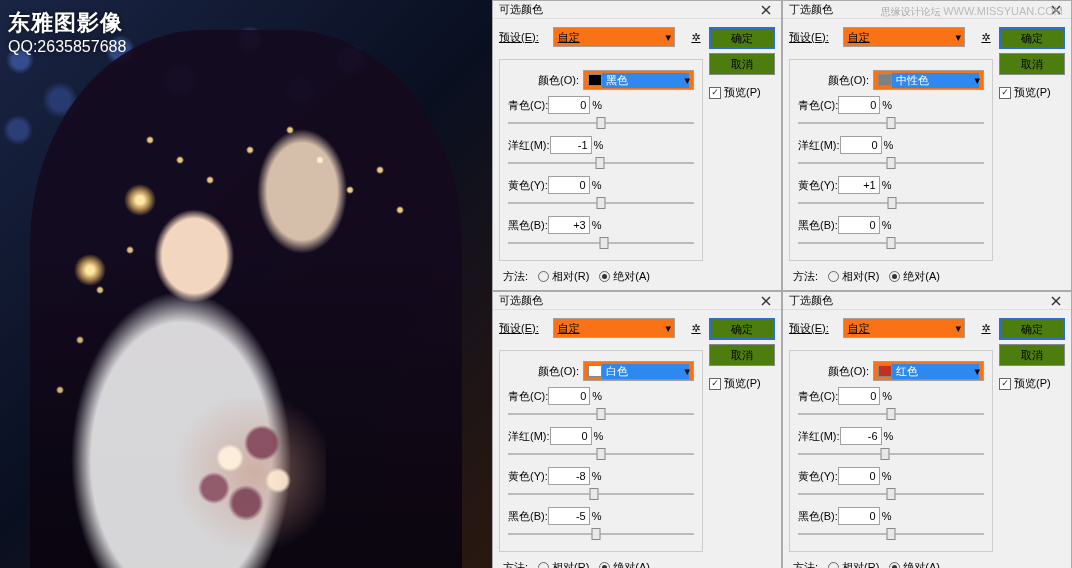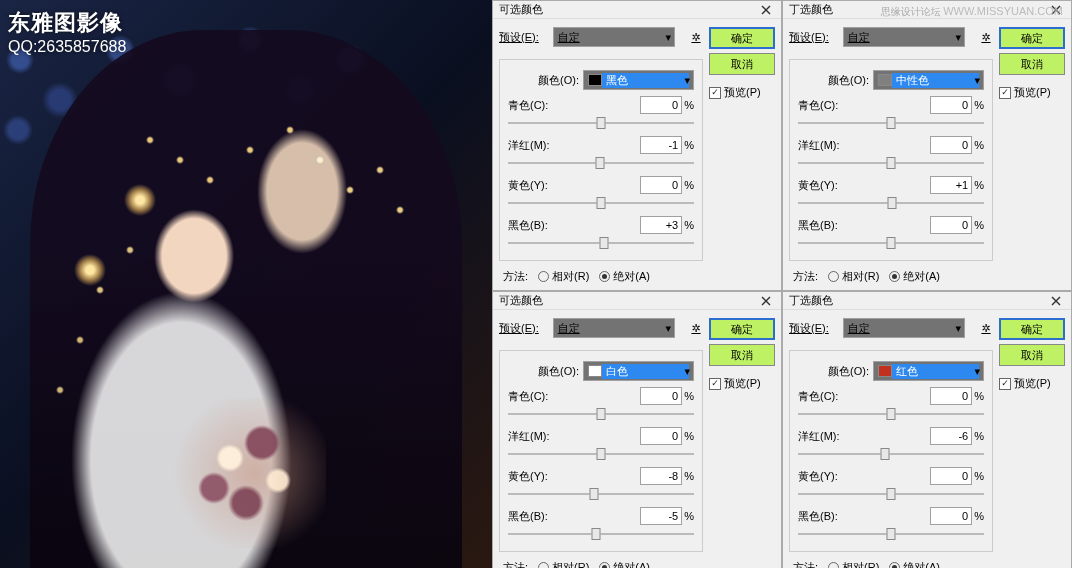--- a/index.html
+++ b/index.html
@@ -60,43 +60,43 @@
 .dialog-title { font-size: 11px; }
 .close-x { width: 18px; height: 18px; display: flex; align-items: center; justify-content: center; cursor: pointer; }
 .close-x svg { width: 10px; height: 10px; }
 
 .dialog-body { flex: 1; display: flex; padding: 8px 6px 6px 6px; gap: 6px; }
 .controls-col { flex: 1; }
 .side-col { width: 66px; display: flex; flex-direction: column; gap: 4px; align-items: stretch; }
 
 .row { display: flex; align-items: center; margin-bottom: 12px; gap: 14px; text-decoration: underline; }
 .label { white-space: nowrap; }
-.select { flex: 1; height: 20px; border: 1px solid #a0a0a0; background: #737373; display: flex; align-items: center; padding: 0 4px; position: relative; cursor: pointer; }
+.select { flex: 1; height: 20px; border: 1px solid #a0a0a0; background: #f97316; display: flex; align-items: center; padding: 0 4px; position: relative; cursor: pointer; }
 .select .arrow { position: absolute; right: 3px; top: 50%; transform: translateY(-50%); }
 .gear { width: 14px; height: 14px; display: inline-flex; align-items: center; justify-content: center; cursor: pointer; }
 
 .color-row { display: flex; align-items: center; margin: 2px 0 6px 30px; gap: 4px; }
 .swatch { width: 14px; height: 12px; border: 1px solid #888; }
 .sel-highlight { background: #2d89ef; color: #fff; padding: 0 4px; flex: 1; }
 
 .fieldset { border: 1px solid #ccc; padding: 8px 8px 4px 8px; margin-top: 2px; }
 .slider-group { margin-bottom: 6px; }
-.slider-label-row { display: flex; align-items: center; justify-content: space-between; margin-bottom: 2px; }
+.slider-label-row { display: flex; align-items: center; justify-content: flex-start; margin-bottom: 2px; }
 .val-pct { display: flex; align-items: center; gap: 2px; }
 .val-input { width: 42px; height: 18px; border: 1px solid #a0a0a0; text-align: right; padding: 0 3px; background: #fff; }
 .slider-track { height: 14px; position: relative; display: flex; align-items: center; }
 .track-line { height: 2px; background: #bbb; width: 100%; position: relative; }
 .thumb { position: absolute; top: -5px; width: 9px; height: 12px; background: #e8e8e8; border: 1px solid #888; transform: translateX(-50%); cursor: pointer; }
 
 .method-row { margin-top: 8px; display: flex; align-items: center; gap: 10px; padding-left: 4px; }
 .radio { display: inline-flex; align-items: center; gap: 3px; }
 .radio-circle { width: 11px; height: 11px; border: 1px solid #666; border-radius: 50%; display: inline-flex; align-items: center; justify-content: center; }
 .radio-dot { width: 5px; height: 5px; background: #333; border-radius: 50%; }
 
-.btn { height: 22px; border: 1px solid #888; background: #bef264; display: flex; align-items: center; justify-content: center; cursor: pointer; }
+.btn { height: 22px; border: 1px solid #888; background: #4d7c0f; display: flex; align-items: center; justify-content: center; cursor: pointer; }
 .btn.primary { border: 2px solid #2d6dd0; }
 .checkbox-row { display: flex; align-items: center; gap: 3px; margin-top: 6px; }
 .checkbox { width: 12px; height: 12px; border: 1px solid #666; display: inline-flex; align-items: center; justify-content: center; background: #fff; }
 .checkmark { font-size: 9px; line-height: 1; color: #222; }
 
 .forum-mark { position: absolute; top: 4px; right: 8px; color: #bbb; font-size: 9px; pointer-events: none; }
 .forum-mark .cn { font-size: 10px; color: #aaa; margin-top: 28px; }
 </style>
 </head>
 <body>

